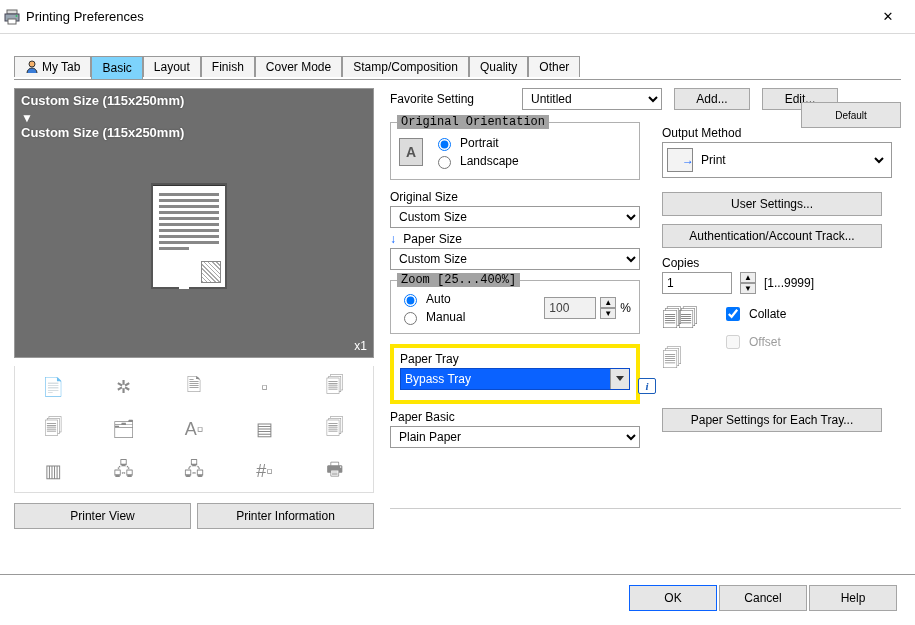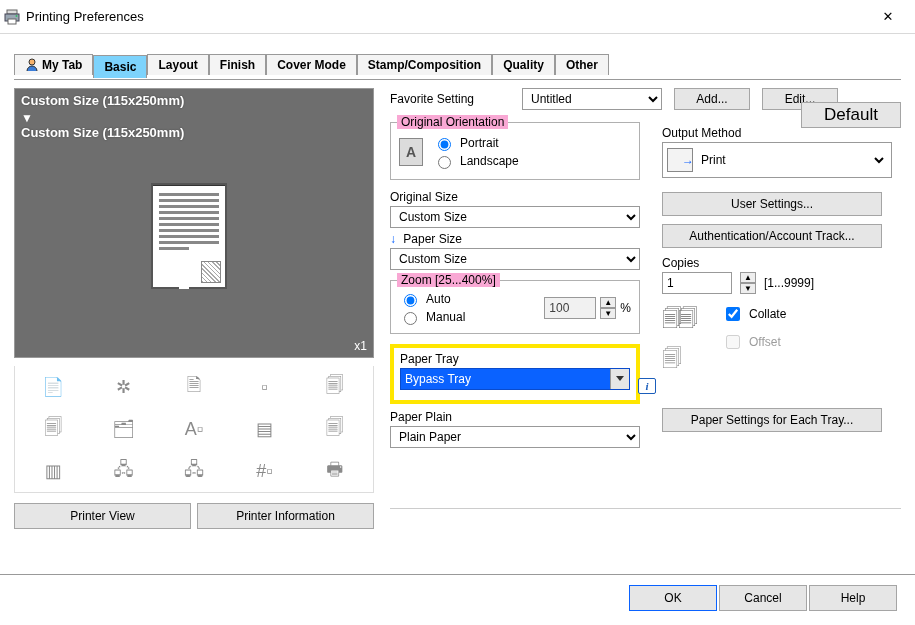--- a/index.html
+++ b/index.html
@@ -35,24 +35,23 @@
     font-family: "Segoe MDL2 Assets", sans-serif;
     font-size: 13px;
   }
 
   
   .tabstrip {
     display:flex;
     margin-top: 20px;
     margin-left: 14px;
     height: 24px;
-    align-items: flex-start;
+    align-items: center;
     position: relative;
     z-index: 2;
-    font-weight: bold;
   }
   .tab {
     border: 1px solid #999;
     border-bottom: none;
     background: #f4f4f4;
     padding: 3px 10px;
     margin-right: 0;
     font-size: 12px;
     cursor: pointer;
     display:flex;align-items:center;gap:3px;
@@ -188,21 +187,21 @@
   .out-col { position:absolute; left:272px; top:34px; width:230px; }
 
   .groupbox {
     border:1px solid #b0b0b0;
     position:relative;
     padding:8px 8px 6px;
     margin-bottom:10px;
   }
   .groupbox > .legend {
     position:absolute; top:-8px; left:6px;
-    background:#f9a8d4; padding:0 4px; font-size:12px;
+    background:#a3a3a3; padding:0 4px; font-size:12px;font-family:Liberation Mono, monospace;
   }
   .radio-row { display:flex; align-items:center; gap:6px; margin:2px 0; font-size:12px; }
   .orient-ico {
     width:24px;height:28px;border:1px solid #888;
     display:flex;align-items:center;justify-content:center;
     background:#dcdcdc;margin-right:4px;font-weight:bold;color:#555;font-size:14px;
   }
   .field-label { font-size:12px; margin:4px 0 2px; }
   select.full { width:100%; }
   .blue-arrow { color:#0a62ff; font-weight:bold; margin-right:4px; }
@@ -274,21 +273,21 @@
     width:18px;height:16px;border:1px solid #1a5dbb;border-radius:2px;
     background:#fff; color:#1a5dbb; font-weight:bold;
     display:flex;align-items:center;justify-content:center;font-size:11px;
     font-style:italic; font-family:serif;
   }
 
   .default-btn {
     position:absolute; right:0; bottom:8px;
     width:100px; height:26px;
     background:#e6e6e6; border:1px solid #a5a5a5;
-    font-size:17px; cursor:pointer;
+    font-size:10px; cursor:pointer;
   }
 
   .sep-line {
     position:absolute; left:0; right:0; top:420px;
     border-top:1px solid #ccc;
   }
 
   
   .bottom-bar {
     position:absolute;
@@ -481,21 +480,21 @@
 
       <div class="paper-tray-area">
         <div class="field-label">Paper Tray</div>
         <div class="tray-wrap">
           <select class="tray-select">
             <option>Bypass Tray</option>
           </select>
         </div>
       </div>
 
-      <div class="field-label" style="margin-top:6px">Paper Plain</div>
+      <div class="field-label" style="margin-top:6px">Paper Basic</div>
       <select class="full">
         <option>Plain Paper</option>
       </select>
 
     </div>
 
     <div class="out-col">
 
       <div class="field-label">Output Method</div>
       <div class="output-select">

